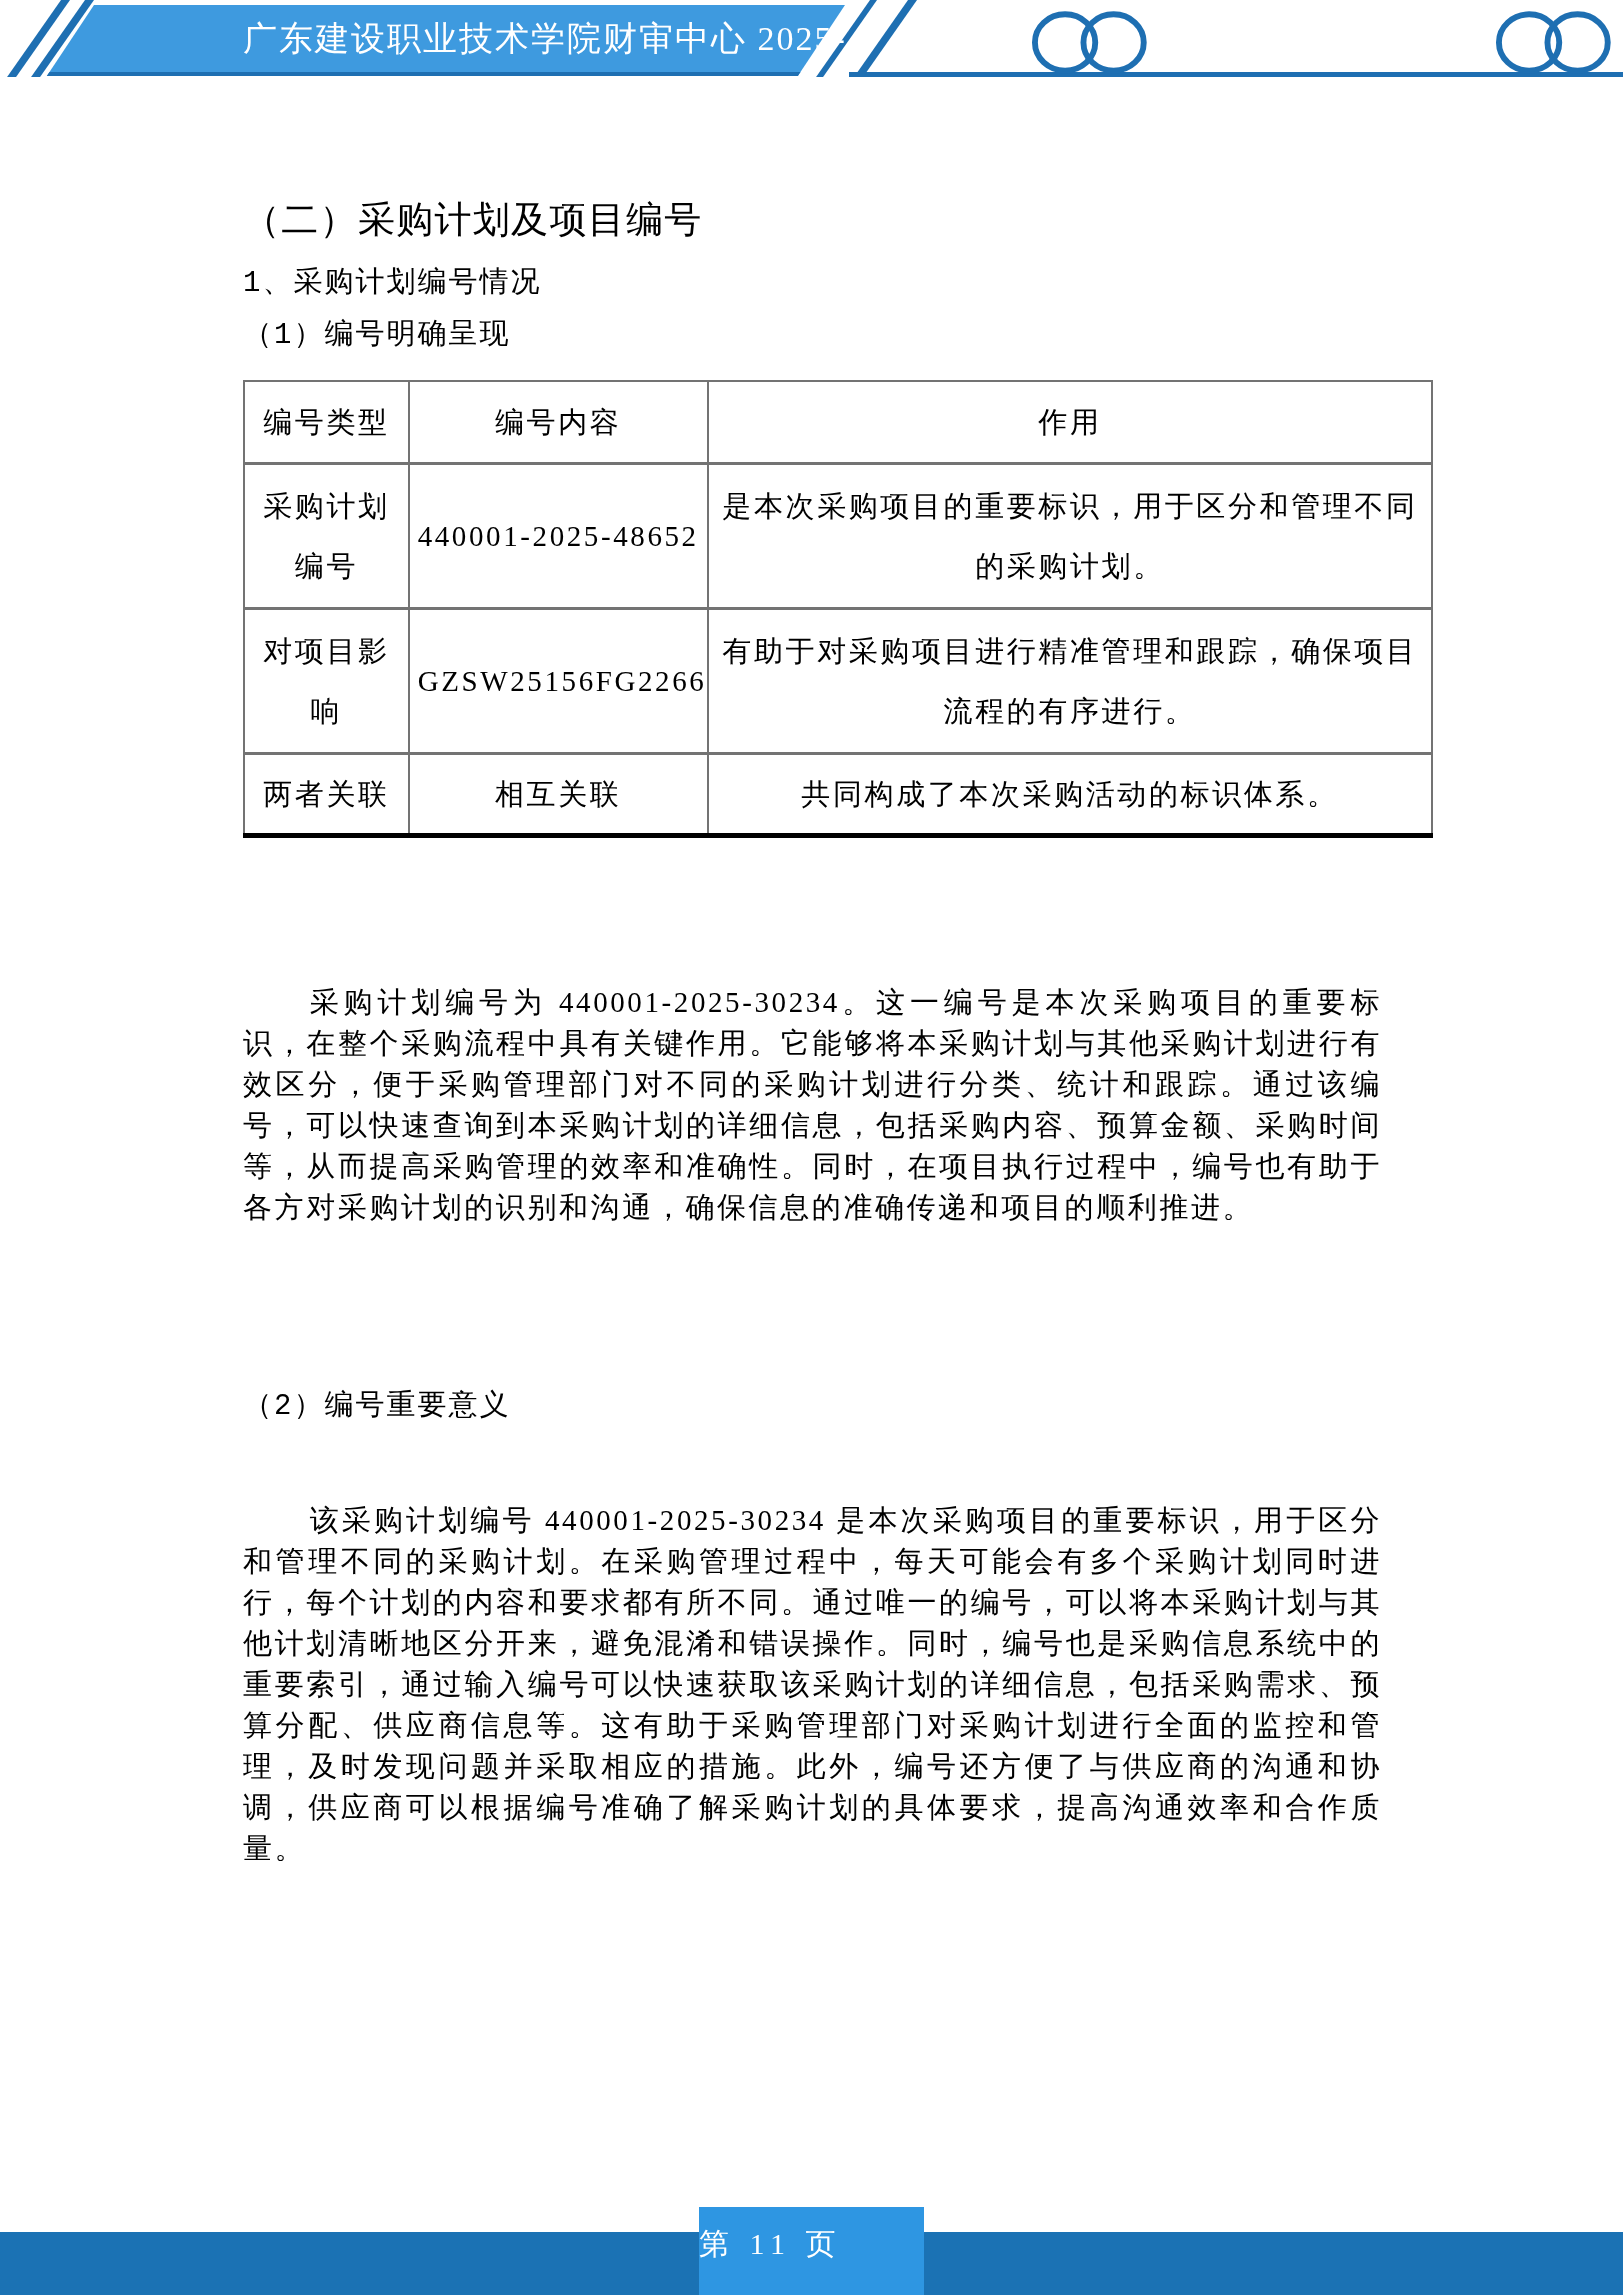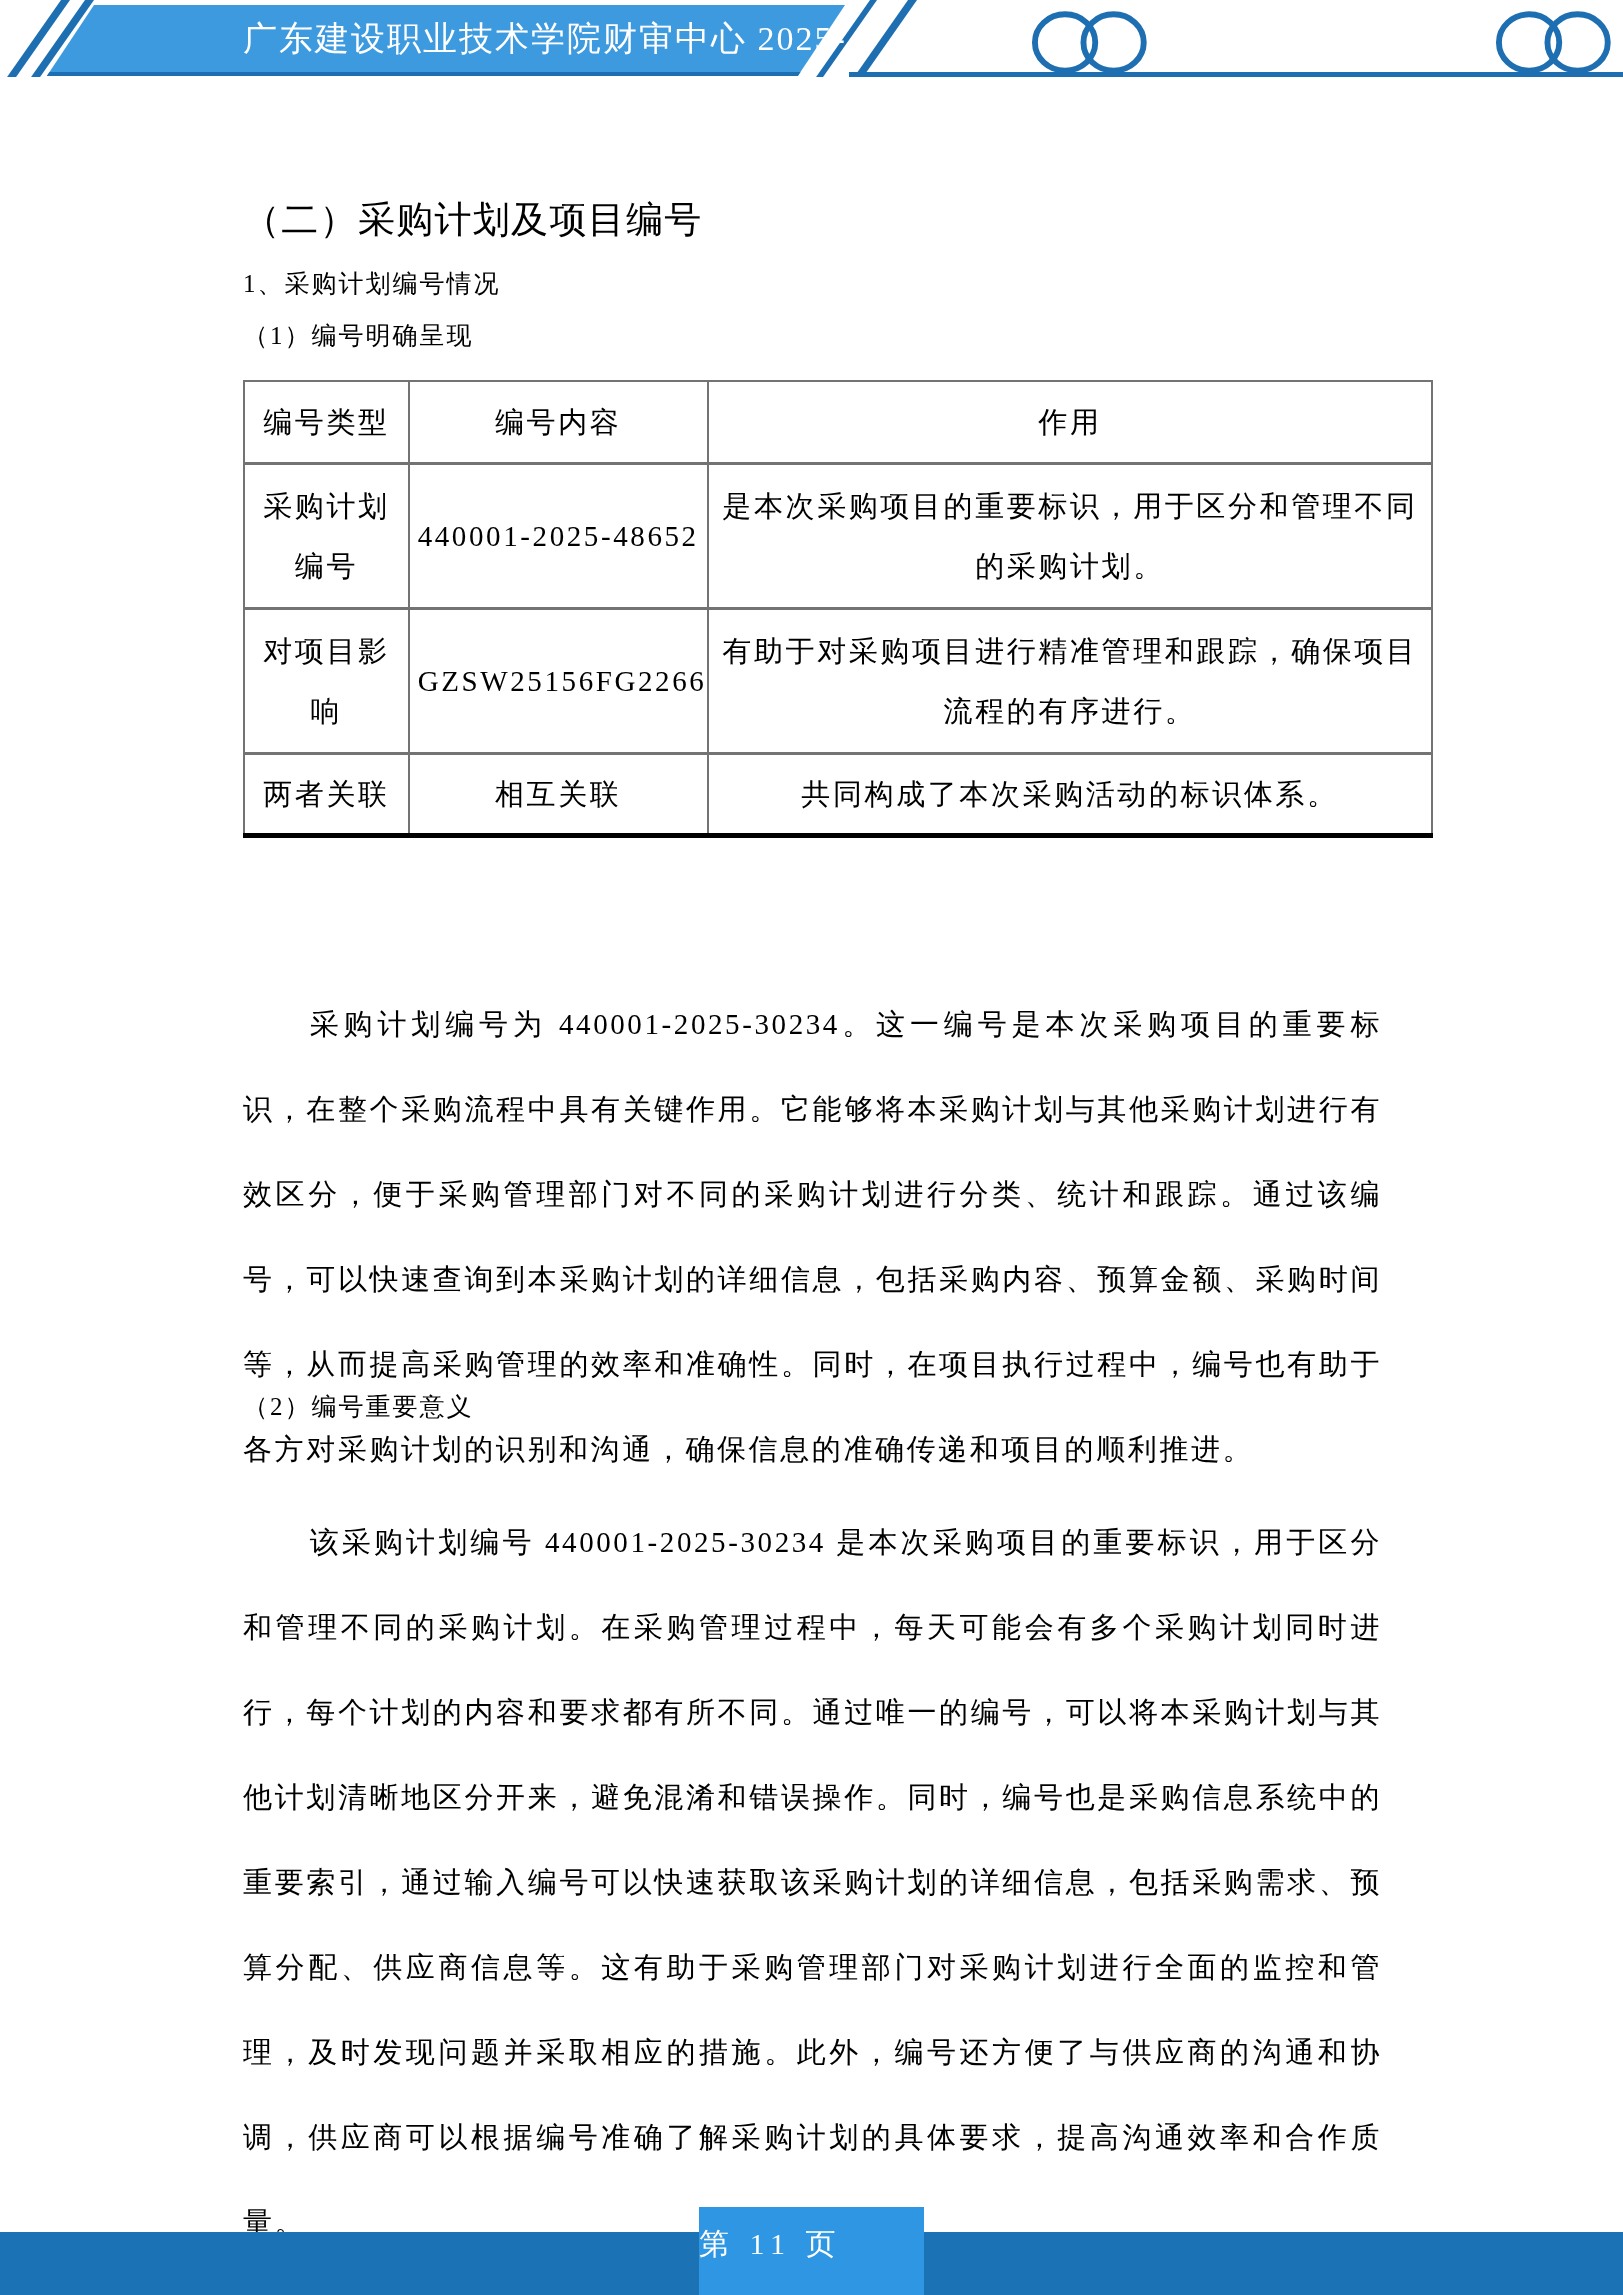--- a/index.html
+++ b/index.html
@@ -35,21 +35,21 @@
     background:#1E6FB2;
   }
   .logo{position:absolute;top:10.5px;}
   .logo.l1{left:1031px;}
   .logo.l2{left:1495px;}
   
   .h-section{
     position:absolute;left:243px;top:199px;
     font-size:37px;line-height:41px;letter-spacing:1.3px;
   }
-  .h-sub{position:absolute;left:243px;font-size:25px;line-height:34px;letter-spacing:2px;}
+  .h-sub{position:absolute;left:243px;font-size:29px;line-height:34px;letter-spacing:2px;font-family:Liberation Mono, monospace;}
   .h-sub.s1{top:267px;}
   .h-sub.s2{top:319px;}
   .h-sub.s3{top:1390px;}
   
   table.numbering{
     position:absolute;left:243px;top:380px;
     width:1136px;border-collapse:collapse;table-layout:fixed;
     font-size:29px;
   }
   table.numbering{border:2px solid #000;border-top-width:2.6px;border-bottom-width:5.9px;}
@@ -65,21 +65,21 @@
   table.numbering tr.r2{height:145px;}
   table.numbering tr.r3{height:82px;}
   table.numbering tr.r4{height:144px;}
   table.numbering tr td{border-bottom-width:3.3px;}
   .colw1{width:147px;}.colw2{width:281px;}.colw3{width:707px;}
   td.cell-plan-no{letter-spacing:2.6px;}
   td.cell-proj-no{letter-spacing:0;}
   
   .para{
     position:absolute;left:243px;width:1139px;
-    font-size:29px;line-height:85px;letter-spacing:2.6px;
+    font-size:29px;line-height:41px;letter-spacing:2.6px;
     text-align:justify;text-indent:2.3em;
   }
   .para.p1{top:982px;}
   .para.p2{top:1500px;}
   
   .footer-band{position:absolute;left:0;top:2232px;width:1623px;height:63px;background:#1B72B4;}
   .page-box{position:absolute;left:699px;top:2207px;width:225px;height:88px;background:#2E96E2;}
   .page-label{
     position:absolute;left:0;top:0;width:100%;height:73px;
     color:#ffffff;font-size:30px;line-height:73px;letter-spacing:6.5px;

